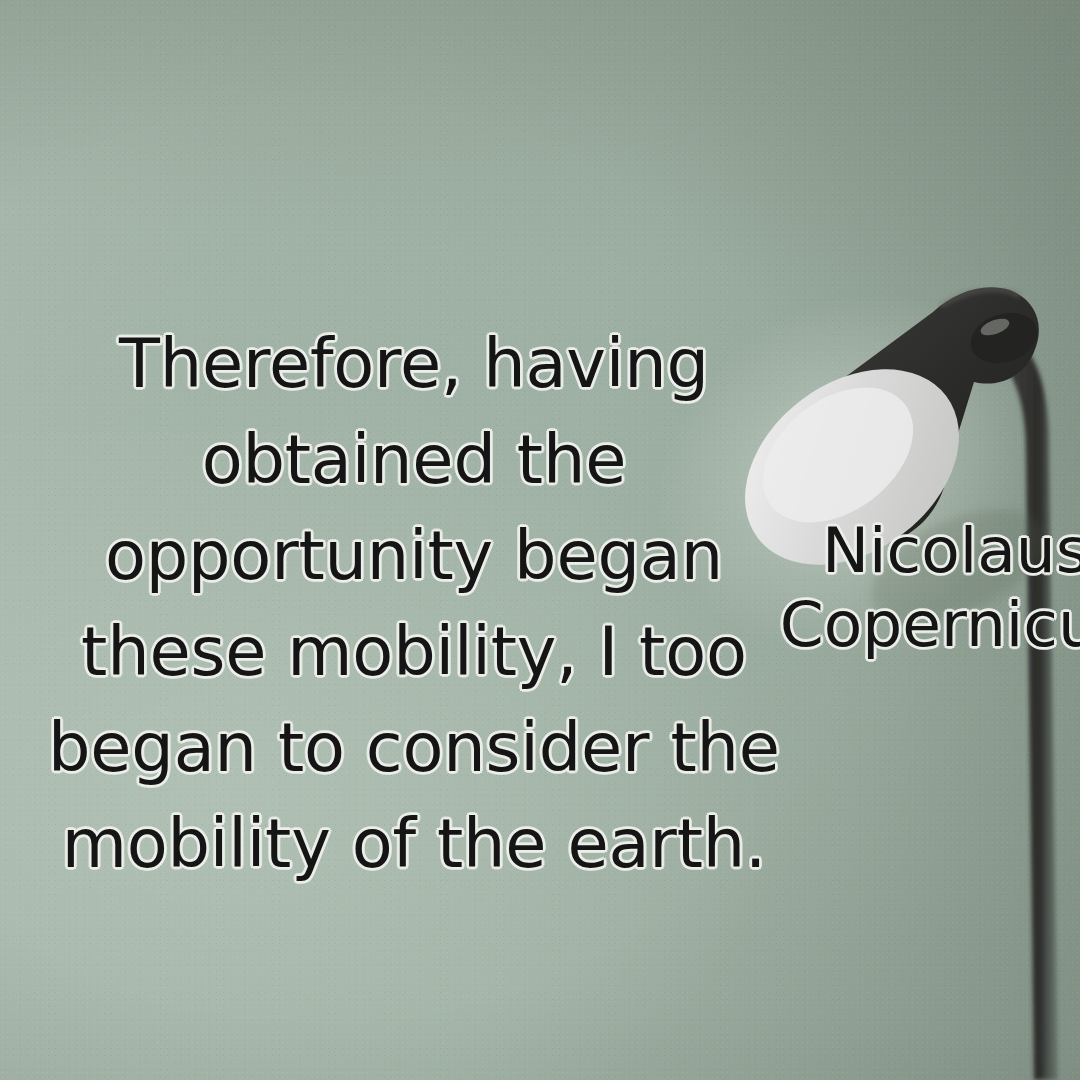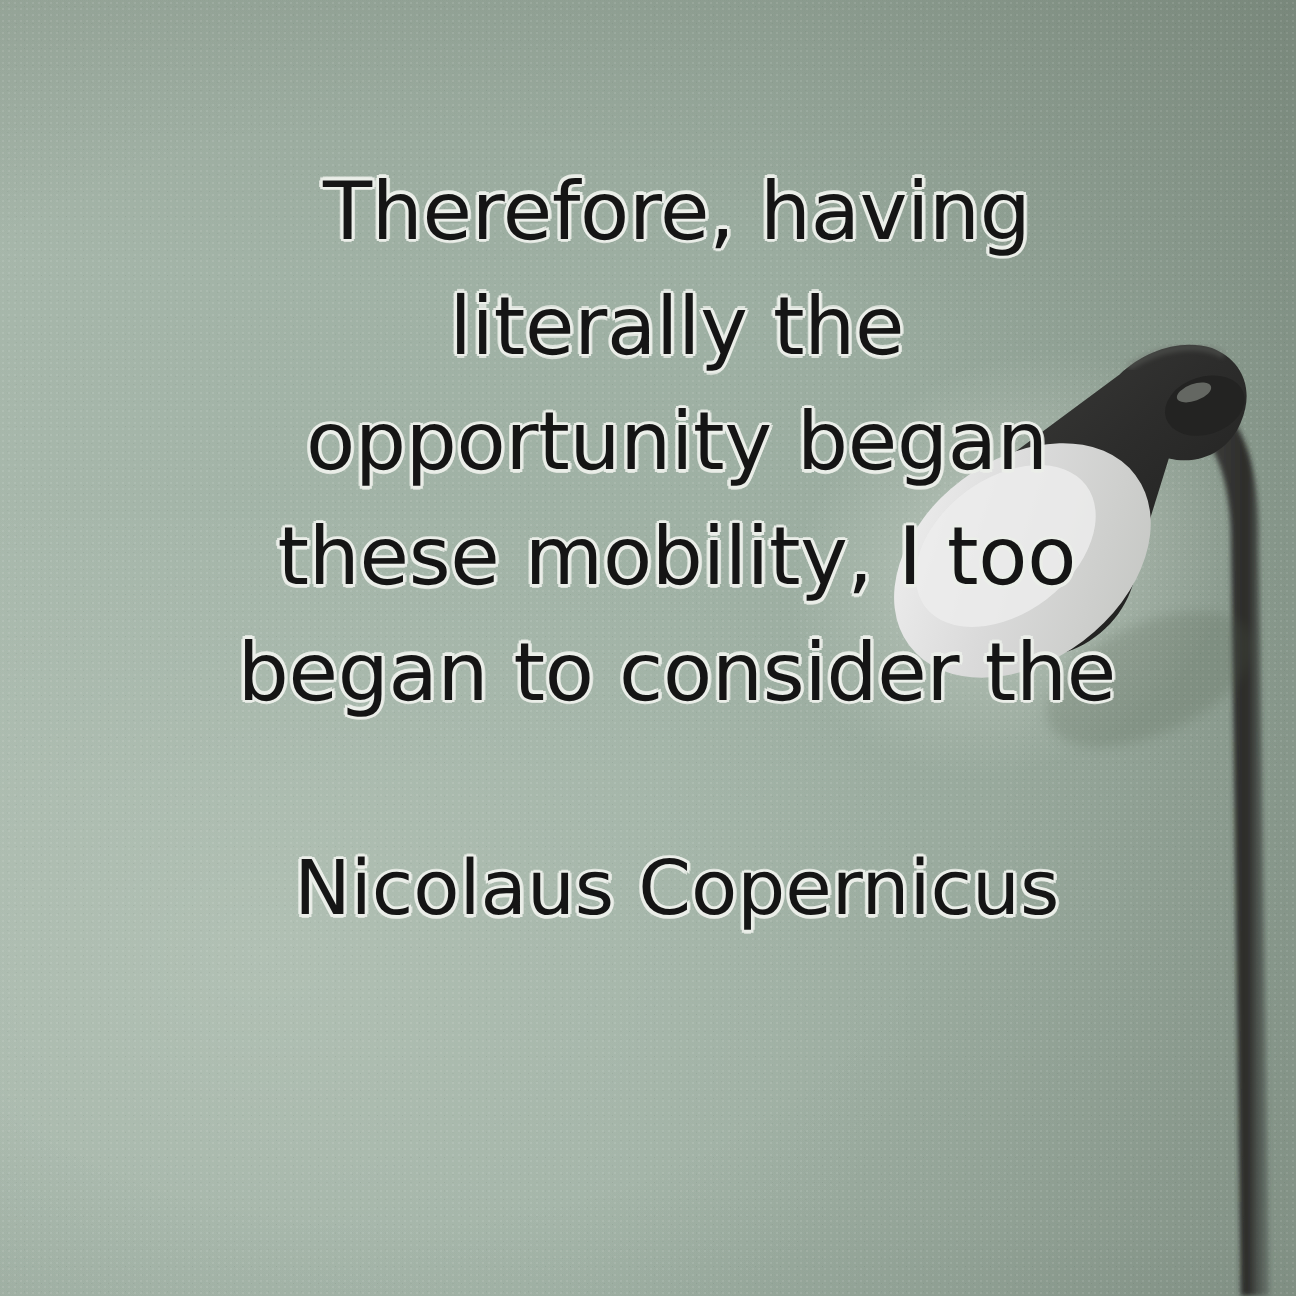--- a/index.html
+++ b/index.html
@@ -83,21 +83,21 @@
     inset: 0;
     pointer-events: none;
   }
   #lamp svg { display: block; width: 1080px; height: 1080px; }
 
   
   .text-layer {
     position: absolute;
     inset: 0;
     display: flex;
-    flex-direction: column;
+    flex-direction: row;
     align-items: center;
     margin-left: 48px;
   }
   .outlined {
     color: #151515;
     text-align: center;
     text-shadow:
       -2px -2px 0 rgba(235,238,233,.95),
        2px -2px 0 rgba(235,238,233,.95),
       -2px  2px 0 rgba(235,238,233,.95),
@@ -199,23 +199,24 @@
       <ellipse cx="838" cy="455" rx="84" ry="56" fill="#ececec" opacity="0.85" transform="rotate(-37 838 455)"></ellipse>
 
       <ellipse cx="958" cy="566" rx="92" ry="46" fill="#53604f" opacity="0.20" filter="url(#softer)" transform="rotate(-24 958 566)"></ellipse>
     </svg>
   </div>
 
   <div class="text-layer">
 
     <div id="quote" class="outlined">
       <span class="qline">Therefore, having</span>
-      <span class="qline">literally the</span>
+      <span class="qline">obtained the</span>
       <span class="qline">opportunity began</span>
       <span class="qline">these mobility, I too</span>
       <span class="qline">began to consider the</span>
+      <span class="qline">mobility of the earth.</span>
     </div>
 
     <div id="author" class="outlined">Nicolaus Copernicus</div>
 
 
   </div>
 </div>
 
 </body></html>

